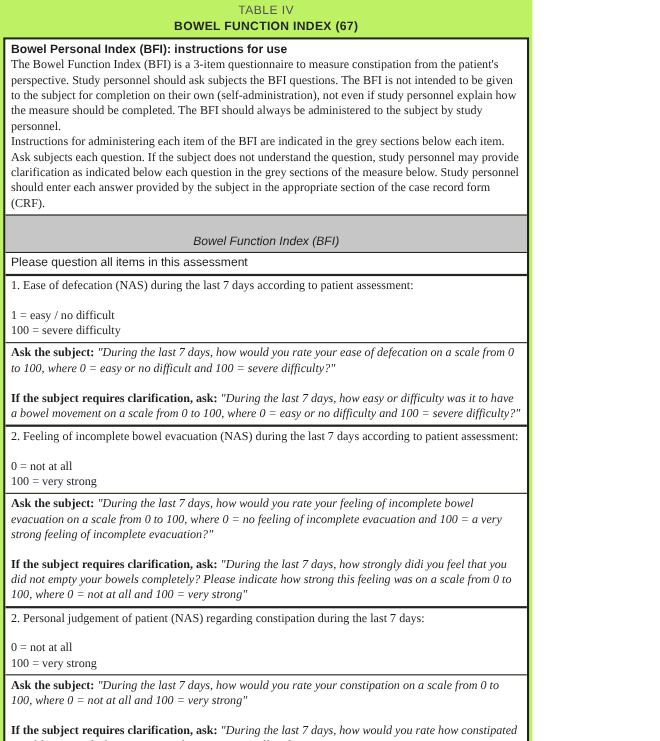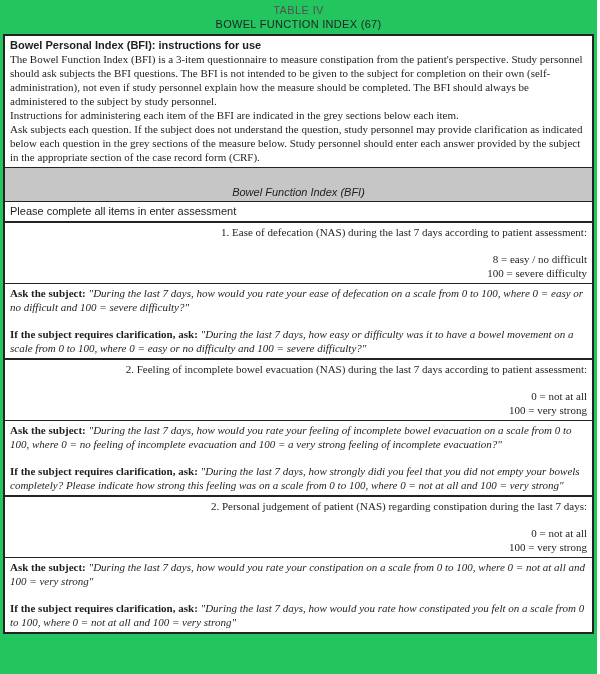--- a/index.html
+++ b/index.html
@@ -2,55 +2,56 @@
 <html style="--header-row-bg: #c6c6c6; --border-color: #232323;"><head>
 <meta charset="utf-8">
 <style>
   html, body {
     margin: 0;
     padding: 0;
     background: #ffffff;
   }
   .page {
     position: relative;
-    width: 597px;
+    width: 484px;
     height: 674px;
     box-sizing: border-box;
     padding: 4px 3px 0 3px;
-    background: #22c55e;
+    background: #bef264;
     font-family: "Liberation Sans", "DejaVu Sans", sans-serif;
     font-size: 11px;
     line-height: 14px;
     color: #1e1e1e;
     overflow: hidden;
   }
   .caption {
     text-align: center;
     margin-bottom: 3px;
   }
   .caption-num {
     color: #515151;
     letter-spacing: 0.4px;
     line-height: 13px;
   }
   .caption-title {
     color: #242424;
     letter-spacing: 0.3px;
     line-height: 14px;
+    font-weight: bold;
   }
   .bfi-table {
     border: 2px solid var(--border-color, #232323);
   }
   .row {
     border-top: 1px solid var(--border-color, #232323);
     padding: 2px 5px 3px 5px;
     background: #fff;
   }
   .row:first-child { border-top: none; }
-  .row.item-start { border-top-width: 2px; text-align: right; }
+  .row.item-start { border-top-width: 2px; }
   .grey-header {
     background: var(--header-row-bg, #c6c6c6);
     text-align: center;
     font-style: italic;
     padding: 17px 5px 2px 5px;
   }
   .b { font-weight: bold; }
   .i { font-style: italic; }
   .gap { height: 13px; }
   .para { margin: 0; font-family: Liberation Serif, serif; }
@@ -72,27 +73,27 @@
       <div class="para">The Bowel Function Index (BFI) is a 3-item questionnaire to measure constipation from the patient's perspective. Study personnel should ask subjects the BFI questions. The BFI is not intended to be given to the subject for completion on their own (self-administration), not even if study personnel explain how the measure should be completed. The BFI should always be administered to the subject by study personnel.</div>
       <div class="para">Instructions for administering each item of the BFI are indicated in the grey sections below each item.</div>
       <div class="para">Ask subjects each question. If the subject does not understand the question, study personnel may provide clarification as indicated below each question in the grey sections of the measure below. Study personnel should enter each answer provided by the subject in the appropriate section of the case record form (CRF).</div>
     </div>
 
     <div class="row grey-header">
       <span>Bowel Function Index (BFI)</span>
     </div>
 
     <div class="row">
-      <span>Please complete all items in enter assessment</span>
+      <span>Please question all items in this assessment</span>
     </div>
 
     <div class="row item-start">
       <div class="para">1. Ease of defecation (NAS) during the last 7 days according to patient assessment:</div>
       <div class="gap"></div>
-      <div class="para">8 = easy / no difficult</div>
+      <div class="para">1 = easy / no difficult</div>
       <div class="para">100 = severe difficulty</div>
     </div>
     <div class="row">
       <div class="para">
         <span class="b">Ask the subject:</span>
         <span class="i">"During the last 7 days, how would you rate your ease of defecation on a scale from 0 to 100, where 0 = easy or no difficult and 100 = severe difficulty?"</span>
       </div>
       <div class="gap"></div>
       <div class="para">
         <span class="b">If the subject requires clarification, ask:</span>

